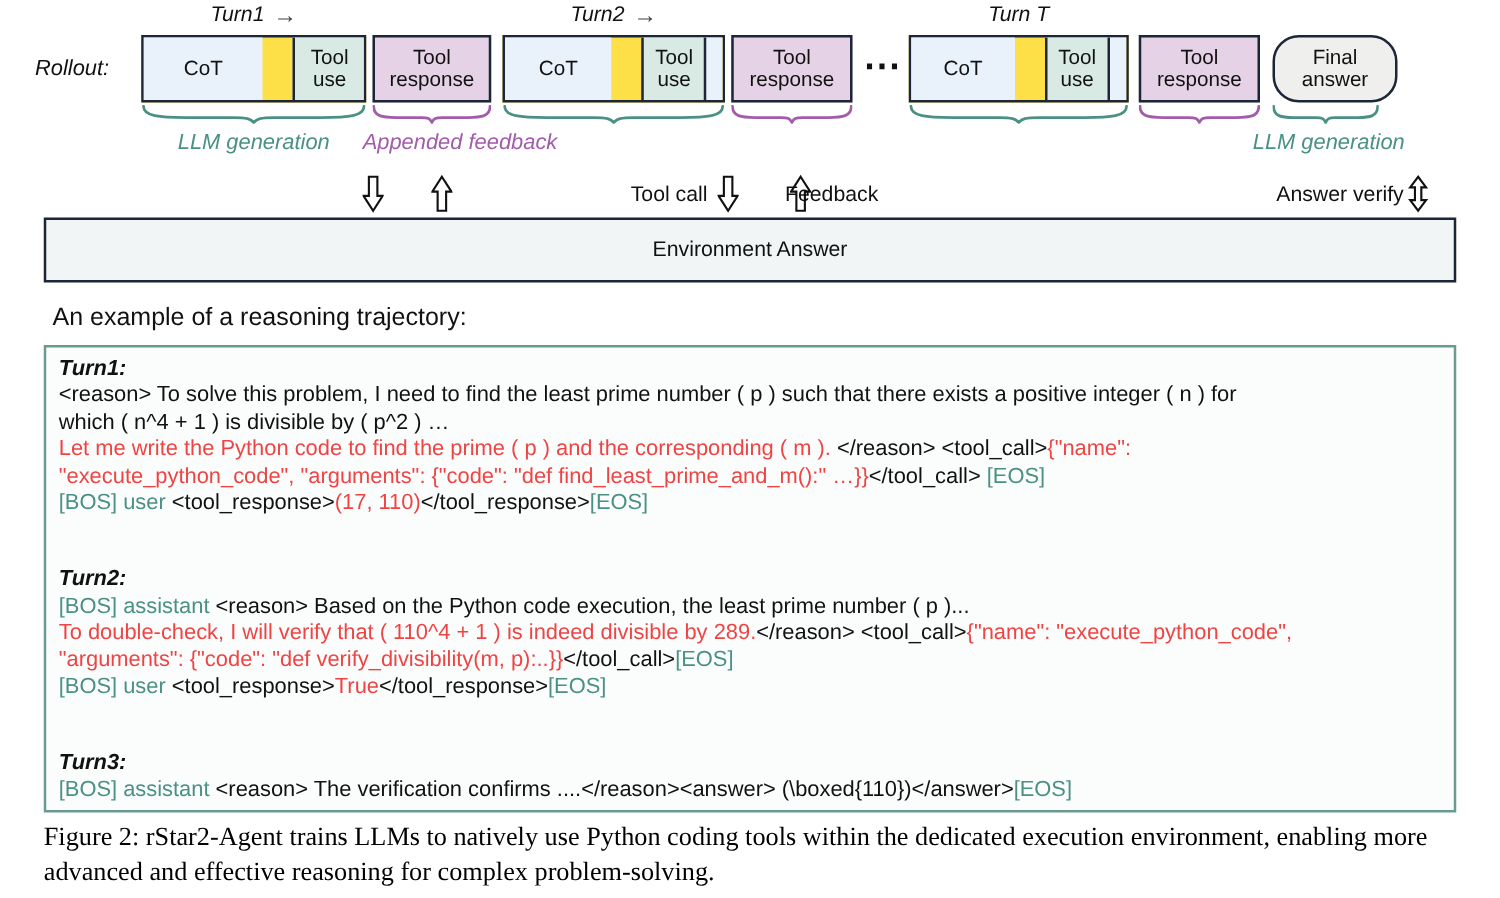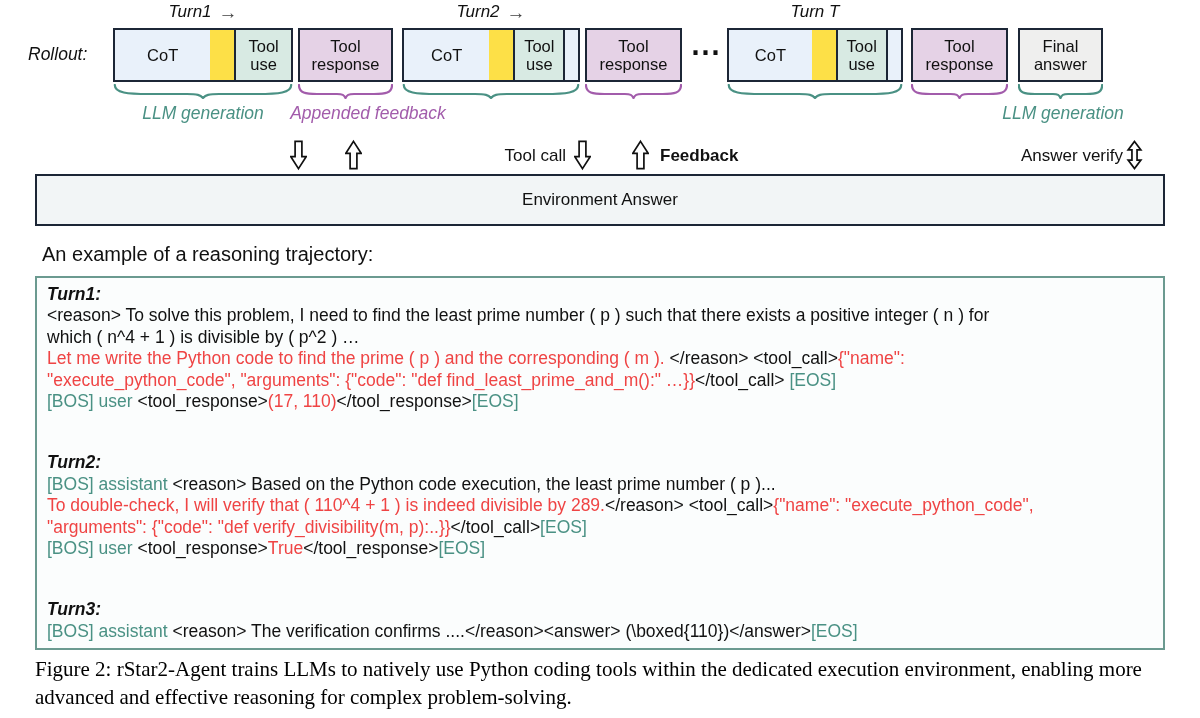--- a/index.html
+++ b/index.html
@@ -98,21 +98,21 @@
   <div class="box" style="left:727px;width:176px;">
     <div class="cell cot" style="width:98px;">CoT</div>
     <div class="cell tu" style="width:58px;">Tool use</div>
     <div class="strip" style="width:16px;"></div>
   </div>
 
   <div class="box resp" style="left:911px;width:97px;">
     <div class="cell" style="flex:1;">Tool response</div>
   </div>
 
-  <div class="box final" style="left:1018px;width:85px;">
+  <div class="box final" style="left:1018px;width:100px;border-radius:21px;">
     <div class="cell" style="flex:1;">Final answer</div>
   </div>
 
   <svg class="brace teal" style="left:113px;width:180px;" viewBox="0 0 100 15" preserveAspectRatio="none">
       <path d="M1,1 C1,9 8,10 20,10 L41,10 C47,10 48.5,11 50,14 C51.5,11 53,10 59,10 L80,10 C92,10 99,9 99,1"></path>
     </svg>
   <svg class="brace purple" style="left:298px;width:95px;" viewBox="0 0 100 15" preserveAspectRatio="none">
       <path d="M1,1 C1,9 8,10 20,10 L41,10 C47,10 48.5,11 50,14 C51.5,11 53,10 59,10 L80,10 C92,10 99,9 99,1"></path>
     </svg>
   <svg class="brace teal" style="left:402px;width:178px;" viewBox="0 0 100 15" preserveAspectRatio="none">
@@ -142,21 +142,21 @@
       <path d="M10,1 L19,15 H14 V33 H6 V15 H1 Z"></path>
     </svg>
 
   <div class="flow-lbl" style="left:440px;width:126px;text-align:right;">Tool call</div>
   <svg class="varrow" style="left:574px;" viewBox="0 0 20 34">
       <path d="M10,33 L19,19 H14 V1 H6 V19 H1 Z"></path>
     </svg>
   <svg class="varrow" style="left:632px;" viewBox="0 0 20 34">
       <path d="M10,1 L19,15 H14 V33 H6 V15 H1 Z"></path>
     </svg>
-  <div class="flow-lbl" style="left:660px;font-weight:bold;">Feedback</div>
+  <div class="flow-lbl" style="left:628px;">Feedback</div>
 
   <div class="flow-lbl" style="left:1000px;width:123px;text-align:right;">Answer verify</div>
   <svg class="varrow" style="left:1126px;" viewBox="0 0 20 34">
       <path d="M10,1 L17.5,11 H13 V23 H17.5 L10,33 L2.5,23 H7 V11 H2.5 Z"></path>
     </svg>
 
   <div class="env">
     <span>Environment Answer</span>
   </div>
 

